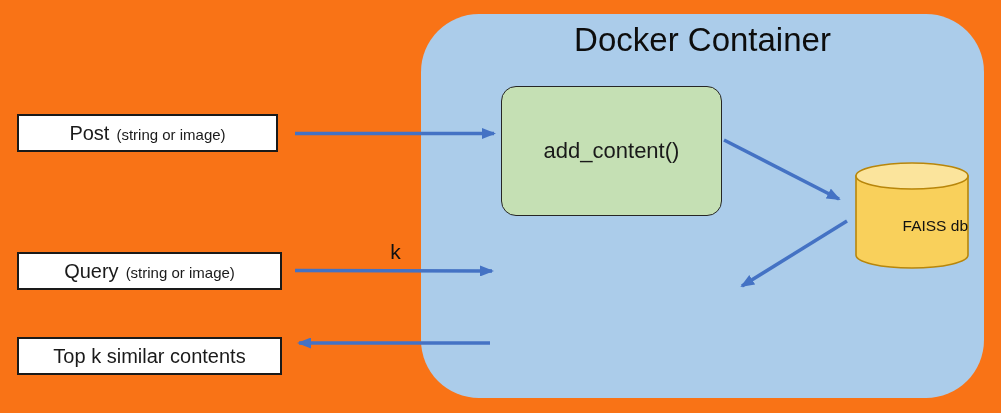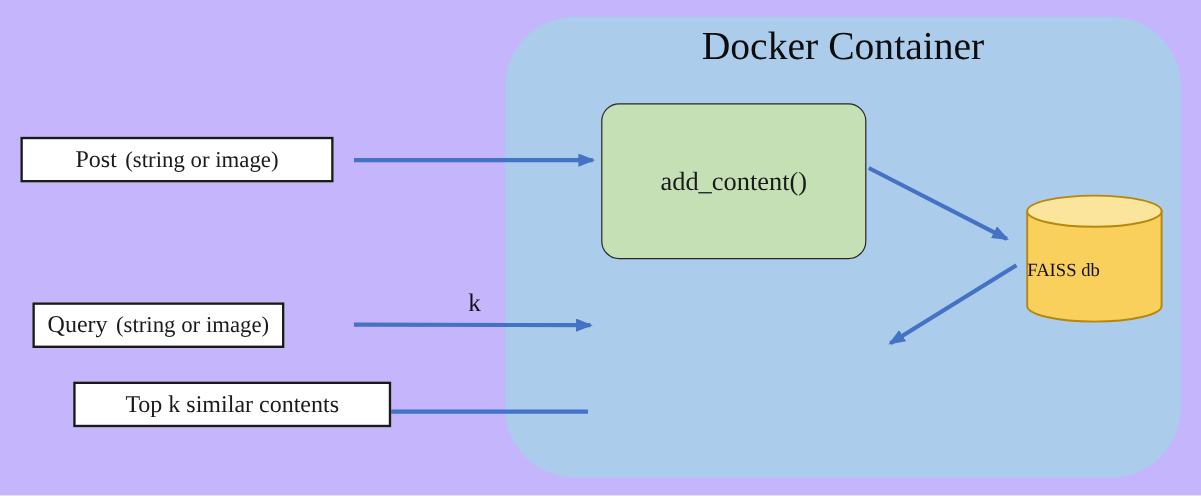--- a/index.html
+++ b/index.html
@@ -1,21 +1,21 @@
 <!DOCTYPE html>
 <html><head>
 <meta charset="utf-8">
 <style>
   html, body { margin: 0; padding: 0; background: #ffffff; }
   .canvas {
     position: relative;
     width: 1001px;
     height: 413px;
-    background: #c4b5fd;
-    font-family: Liberation Serif, serif;
+    background: #f97316;
+    font-family: Liberation Sans, sans-serif;
     color: #1a1a1a;
     overflow: hidden;
   }
   .docker-container {
     position: absolute;
     left: 421px; top: 14px;
     width: 563px; height: 384px;
     background: #ABCCEA;
     border-radius: 58px;
   }
@@ -38,24 +38,24 @@
     background: #ffffff;
     border: 2px solid #1a1a1a;
     display: flex;
     align-items: baseline;
     justify-content: center;
     gap: 7px;
     z-index: 3;
     box-sizing: border-box;
   }
   .io-box .main-label { font-size: 20px; line-height: 34px; }
-  .io-box .sub-label  { font-size: 19px; }
+  .io-box .sub-label  { font-size: 15px; }
   .box-post   { left: 17px; top: 114px; width: 261px; height: 38px; }
-  .box-query  { left: 27px; top: 252px; width: 210px; height: 38px; }
-  .box-result { left: 17px; top: 318px; width: 265px; height: 38px; margin-left: 44px; }
+  .box-query  { left: 17px; top: 252px; width: 265px; height: 38px; }
+  .box-result { left: 17px; top: 337px; width: 265px; height: 38px; }
   .fn-box {
     position: absolute;
     width: 221px; height: 130px;
     background: #C5E0B4;
     border: 1.5px solid #262626;
     border-radius: 15px;
     display: flex;
     align-items: center;
     justify-content: center;
     font-size: 22px;
@@ -70,21 +70,21 @@
     width: 55px;
     text-align: center;
     font-size: 21px;
     color: #111111;
     z-index: 3;
   }
   .db-label {
     position: absolute;
     left: 856px; top: 217px;
     width: 112px;
-    text-align: left;
+    text-align: right;
     font-size: 15.5px;
     color: #111111;
     z-index: 3;
   }
 </style>
 </head>
 <body>
 
 <div class="canvas">
 

